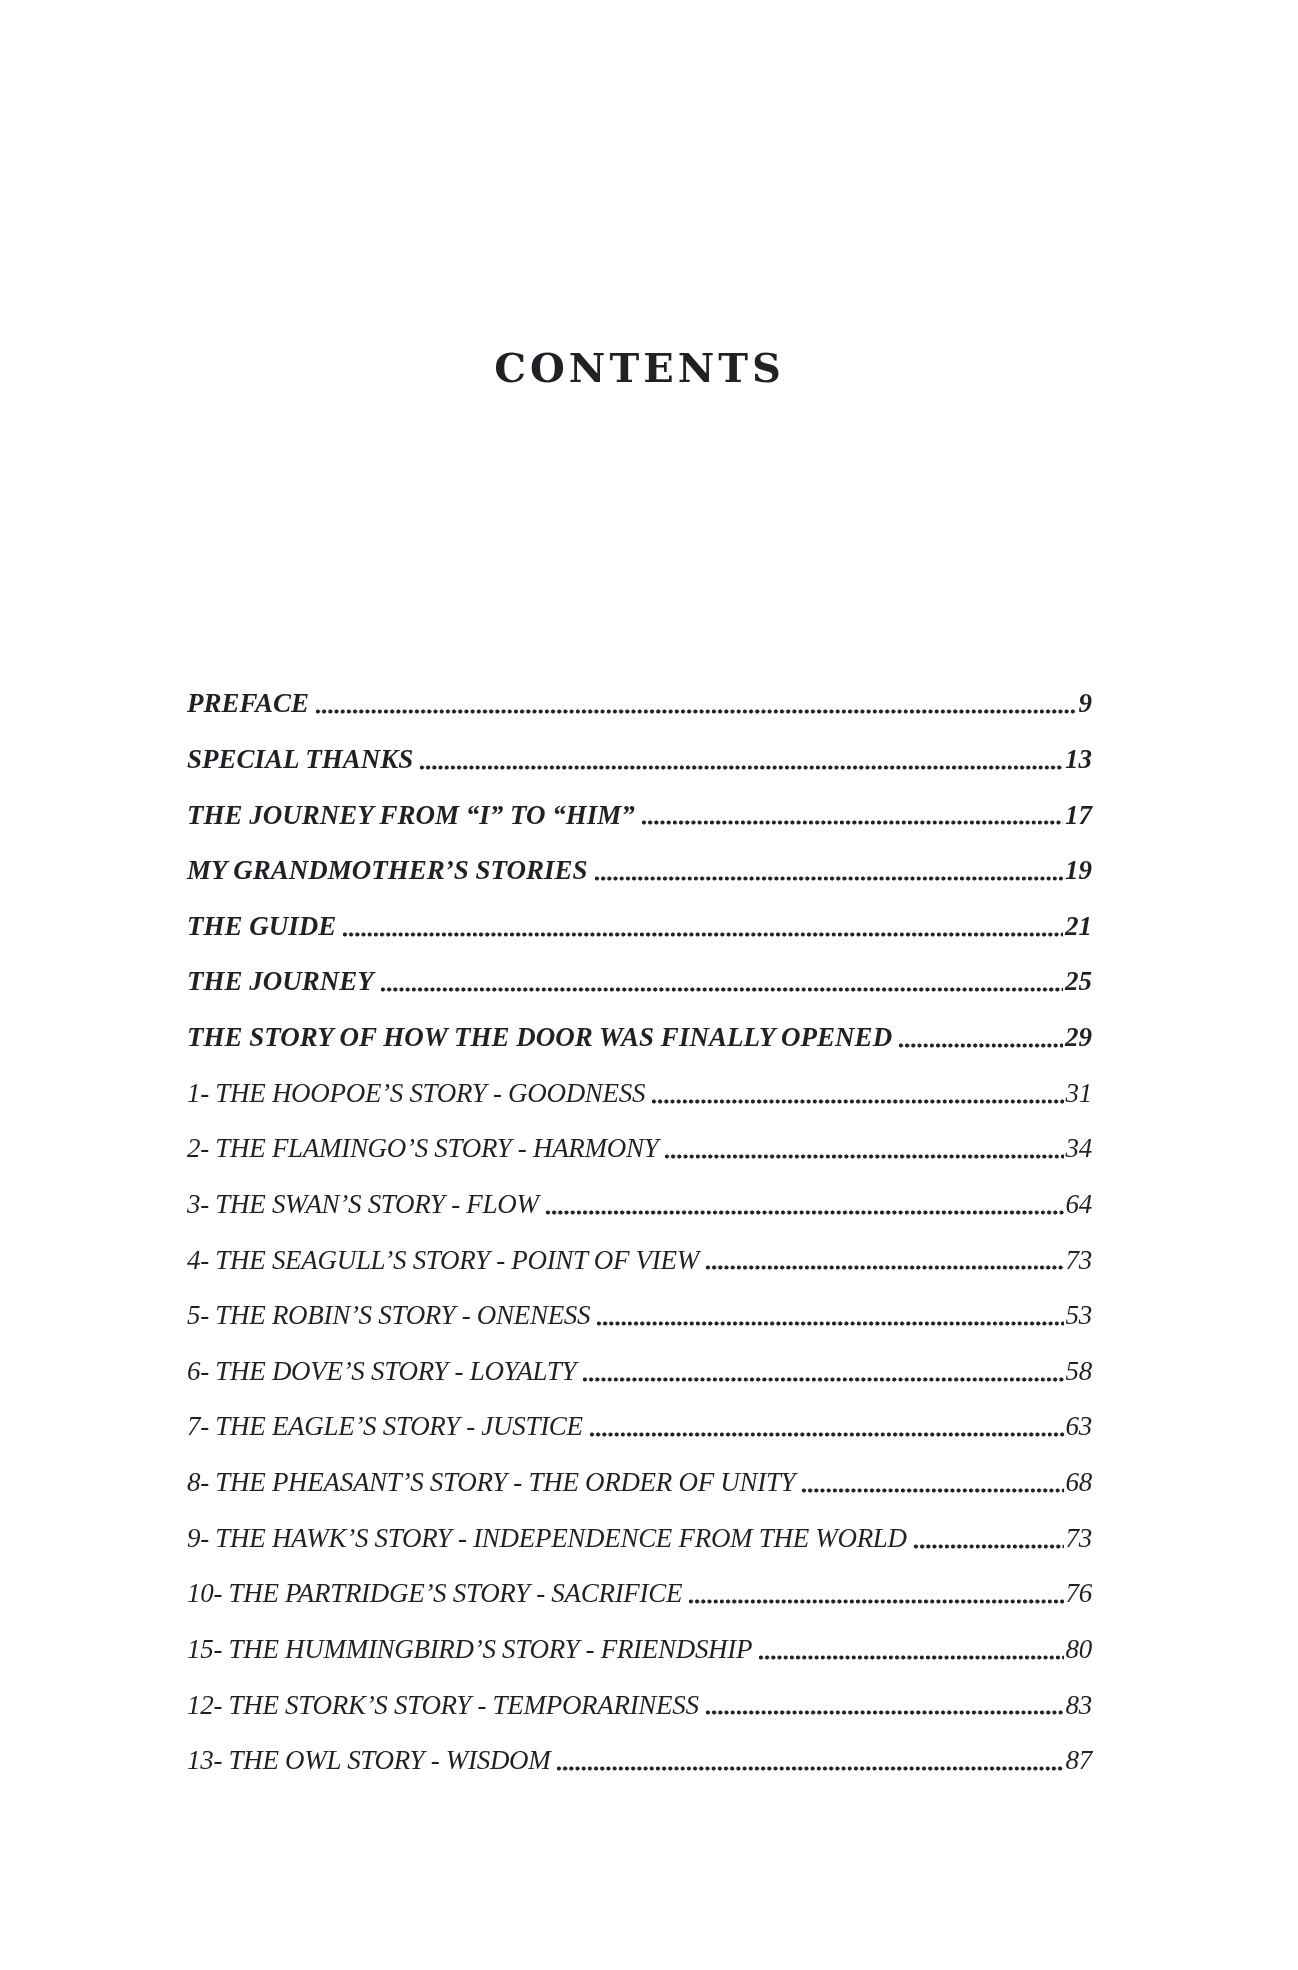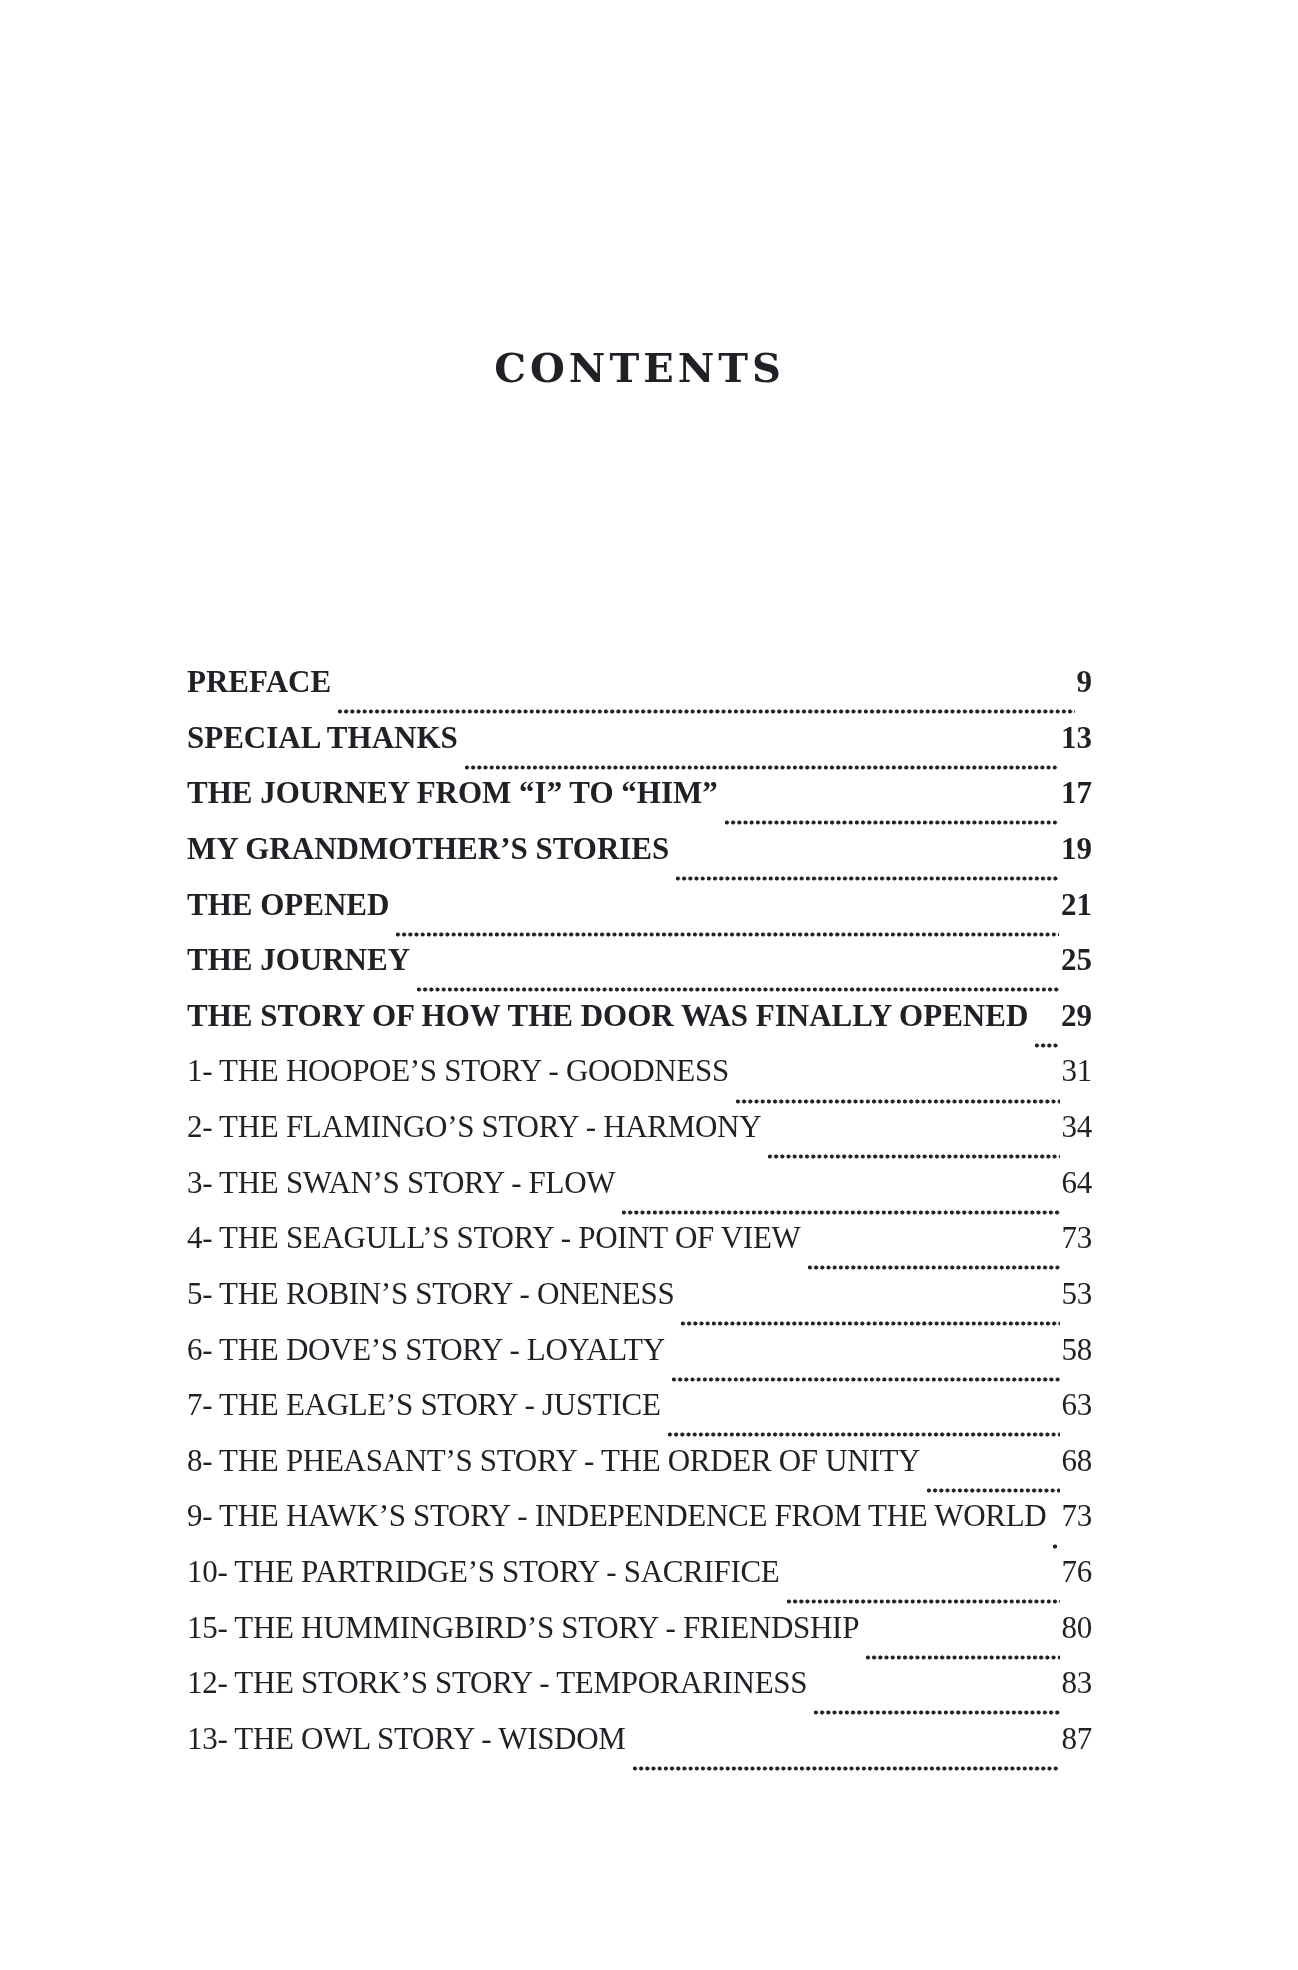--- a/index.html
+++ b/index.html
@@ -30,25 +30,26 @@
     color: var(--ink, #1f2126);
   }
   .toc-list {
     position: absolute;
     left: 187px;
     right: 206px;
     top: 664px;
   }
   .toc-row {
     display: flex;
-    align-items: flex-start;
+    align-items: flex-end;
     height: 55.63px;
-    font-size: 31px;
+    font-size: 27px;
     line-height: 1.16;
     white-space: nowrap;
+    font-style: italic;
   }
   .toc-row.bold {
     font-weight: 700;
   }
   .toc-row.plain {
     font-weight: 400;
     letter-spacing: -0.3px;
   }
   .toc-label {
     flex: 0 0 auto;
@@ -93,21 +94,21 @@
     <span class="toc-page">17</span>
   </div>
 
   <div class="toc-row bold">
     <span class="toc-label">MY GRANDMOTHER’S STORIES</span>
     <span class="toc-leader"></span>
     <span class="toc-page">19</span>
   </div>
 
   <div class="toc-row bold">
-    <span class="toc-label">THE OPENED</span>
+    <span class="toc-label">THE GUIDE</span>
     <span class="toc-leader"></span>
     <span class="toc-page">21</span>
   </div>
 
   <div class="toc-row bold">
     <span class="toc-label">THE JOURNEY</span>
     <span class="toc-leader"></span>
     <span class="toc-page">25</span>
   </div>
 

